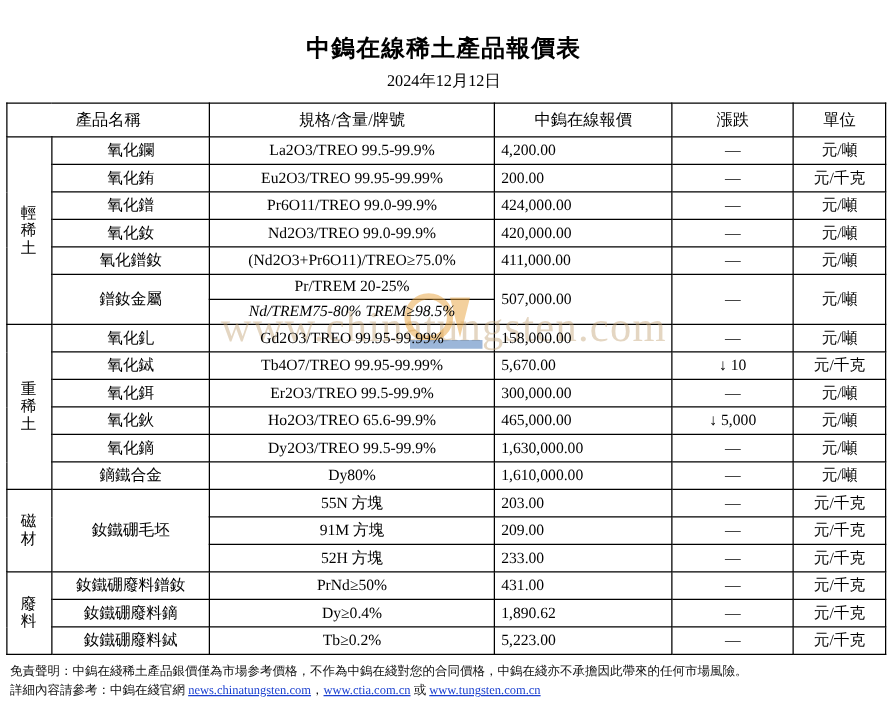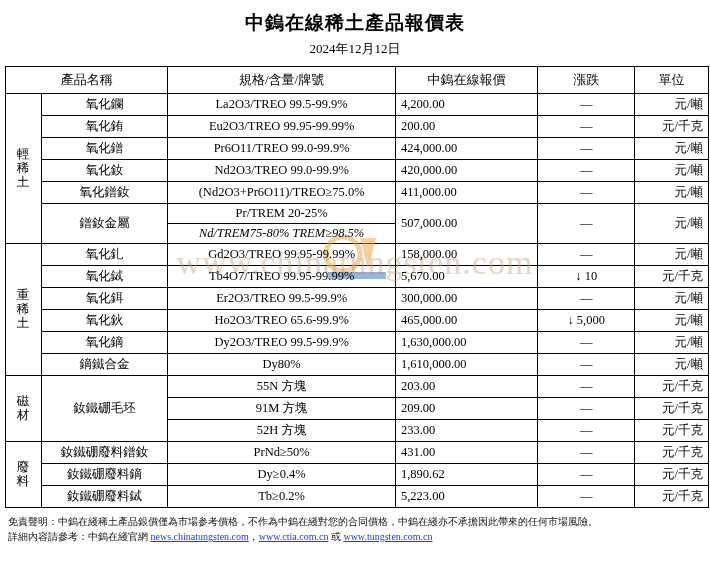--- a/index.html
+++ b/index.html
@@ -19,21 +19,21 @@
     width: 710px;
     height: 580px;
     position: relative;
     box-sizing: border-box;
   }
   .title {
     text-align: center;
     font-size: 19px;
     font-weight: bold;
     letter-spacing: 1px;
-    padding-top: 10px;
+    padding-top: 26px;
     padding-bottom: 4px;
   }
   .subtitle {
     text-align: center;
     font-size: 13px;
     padding-bottom: 8px;
   }
   table.quote {
     border-collapse: collapse;
     width: 704px;
@@ -63,21 +63,21 @@
     padding: 0;
   }
   .cat span.vert {
     display: inline-block;
     line-height: 1.15;
   }
   .c-name  { width: 120px; text-align: center; }
   .c-spec  { width: 216px; text-align: center; padding-left: 6px; }
   .c-price { width: 135px; text-align: left; padding-left: 6px; margin-top: 28px; }
   .c-chg   { width: 92px; text-align: center; }
-  .c-unit  { width: 70px; text-align: right; padding-left: 8px; margin-left: 41px; }
+  .c-unit  { width: 70px; text-align: center; padding-left: 8px; margin-left: 41px; }
   td.spec-sub {
     border-bottom: none;
     padding-bottom: 0;
     margin-top: 10px;
   }
   td.spec-sub2 {
     border-top: none;
     padding-top: 0;
     font-style: italic;
   }

